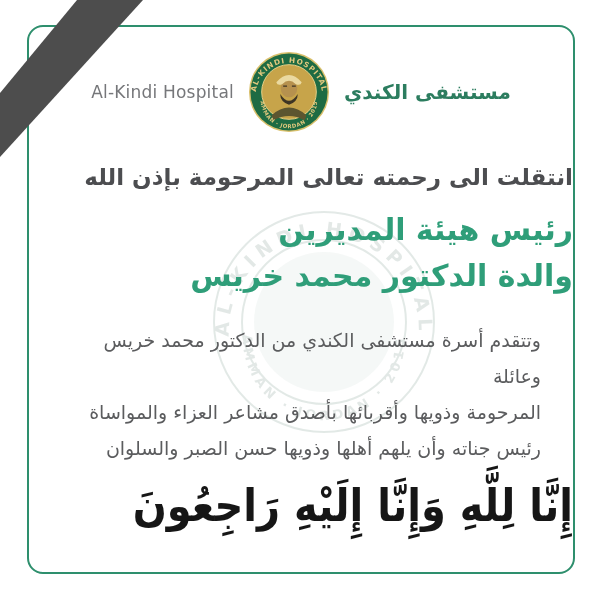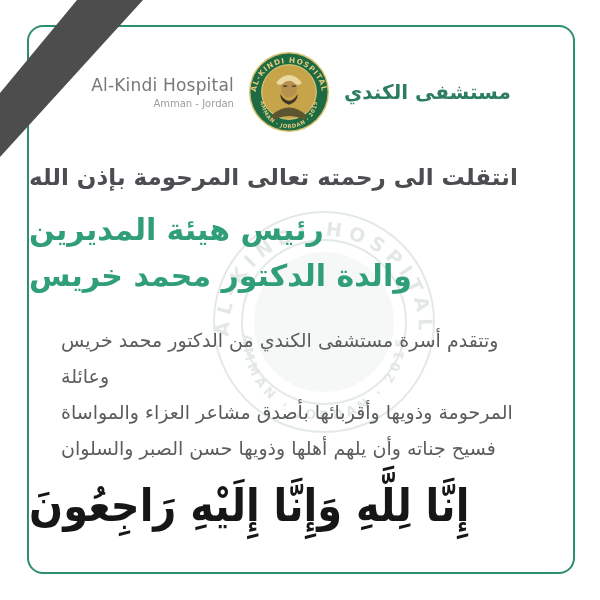--- a/index.html
+++ b/index.html
@@ -24,21 +24,21 @@
     margin-top:24px;display:flex;justify-content:center;align-items:center;gap:14px;
     position:relative;z-index:2;
   }
   .en-block{text-align:right;min-width:112px;}
   .en-name{font-size:17px;color:#76777a;letter-spacing:0.2px;}
   .en-loc{font-size:10px;color:#9b9c9e;margin-top:3px;}
   .ar-block{text-align:center;min-width:112px;}
   .ar-name{font-size:20px;font-weight:700;color:#2c7d5f;}
   .ar-loc{font-size:11px;color:#3d8a6b;margin-top:3px;}
   .logo{width:82px;height:82px;flex:0 0 auto;}
-  .content{position:relative;z-index:2;text-align:left;}
+  .content{position:relative;z-index:2;text-align:right;}
   .intro{
     margin-top:30px;font-size:23px;font-weight:700;color:#4c4d50;line-height:1.3;
   }
   .deceased{
     margin-top:14px;font-size:30px;font-weight:700;color:#2f9e79;line-height:1.55;
   }
   .body-text{
     margin:22px auto 0;width:480px;font-size:19px;color:#5b5c5e;line-height:1.9;
     font-weight:400;
   }
@@ -64,21 +64,20 @@
       <textPath href="#wmTop" startOffset="50%" text-anchor="middle">AL-KINDI HOSPITAL</textPath>
     </text>
     <text font-size="13" font-weight="bold" fill="#ccd6d2" letter-spacing="4">
       <textPath href="#wmBot" startOffset="50%" text-anchor="middle">AMMAN · JORDAN · 2015</textPath>
     </text>
   </svg>
 
   <div class="header">
     <div class="en-block">
       <div class="en-name">Al-Kindi Hospital</div>
-      <div class="en-loc">Amman - Jordan</div>
     </div>
 
     <svg class="logo" viewBox="0 0 84 84">
       <defs>
         <path id="lgTop" d="M 8,46 A 34,34 0 0 1 76,46"></path>
         <path id="lgBot" d="M 13,50 A 29,29 0 0 0 71,50"></path>
       </defs>
       <circle cx="42" cy="42" r="41" fill="#d9c06c"></circle>
       <circle cx="42" cy="42" r="39.5" fill="#1e6b43"></circle>
       <circle cx="42" cy="42" r="28" fill="#c7a44a" stroke="#e6d188" stroke-width="1"></circle>
@@ -107,21 +106,21 @@
     <div class="intro" dir="rtl">انتقلت الى رحمته تعالى المرحومة بإذن الله</div>
 
     <div class="deceased" dir="rtl">
       <div>رئيس هيئة المديرين</div>
       <div>والدة الدكتور محمد خريس</div>
     </div>
 
     <div class="body-text" dir="rtl">
       <div>وتتقدم أسرة مستشفى الكندي من الدكتور محمد خريس وعائلة</div>
       <div>المرحومة وذويها وأقربائها بأصدق مشاعر العزاء والمواساة</div>
-      <div>فسيح جناته وأن يلهم أهلها وذويها حسن الصبر والسلوان</div>
+      <div>رئيس جناته وأن يلهم أهلها وذويها حسن الصبر والسلوان</div>
     </div>
 
     <div class="verse" dir="rtl">إِنَّا لِلَّهِ وَإِنَّا إِلَيْهِ رَاجِعُونَ</div>
   </div>
 </div>
 
 <svg class="ribbon" viewBox="0 0 170 170">
   <polygon points="77,0 143,0 0,157 0,93" fill="#4d4d4d"></polygon>
 </svg>
 

